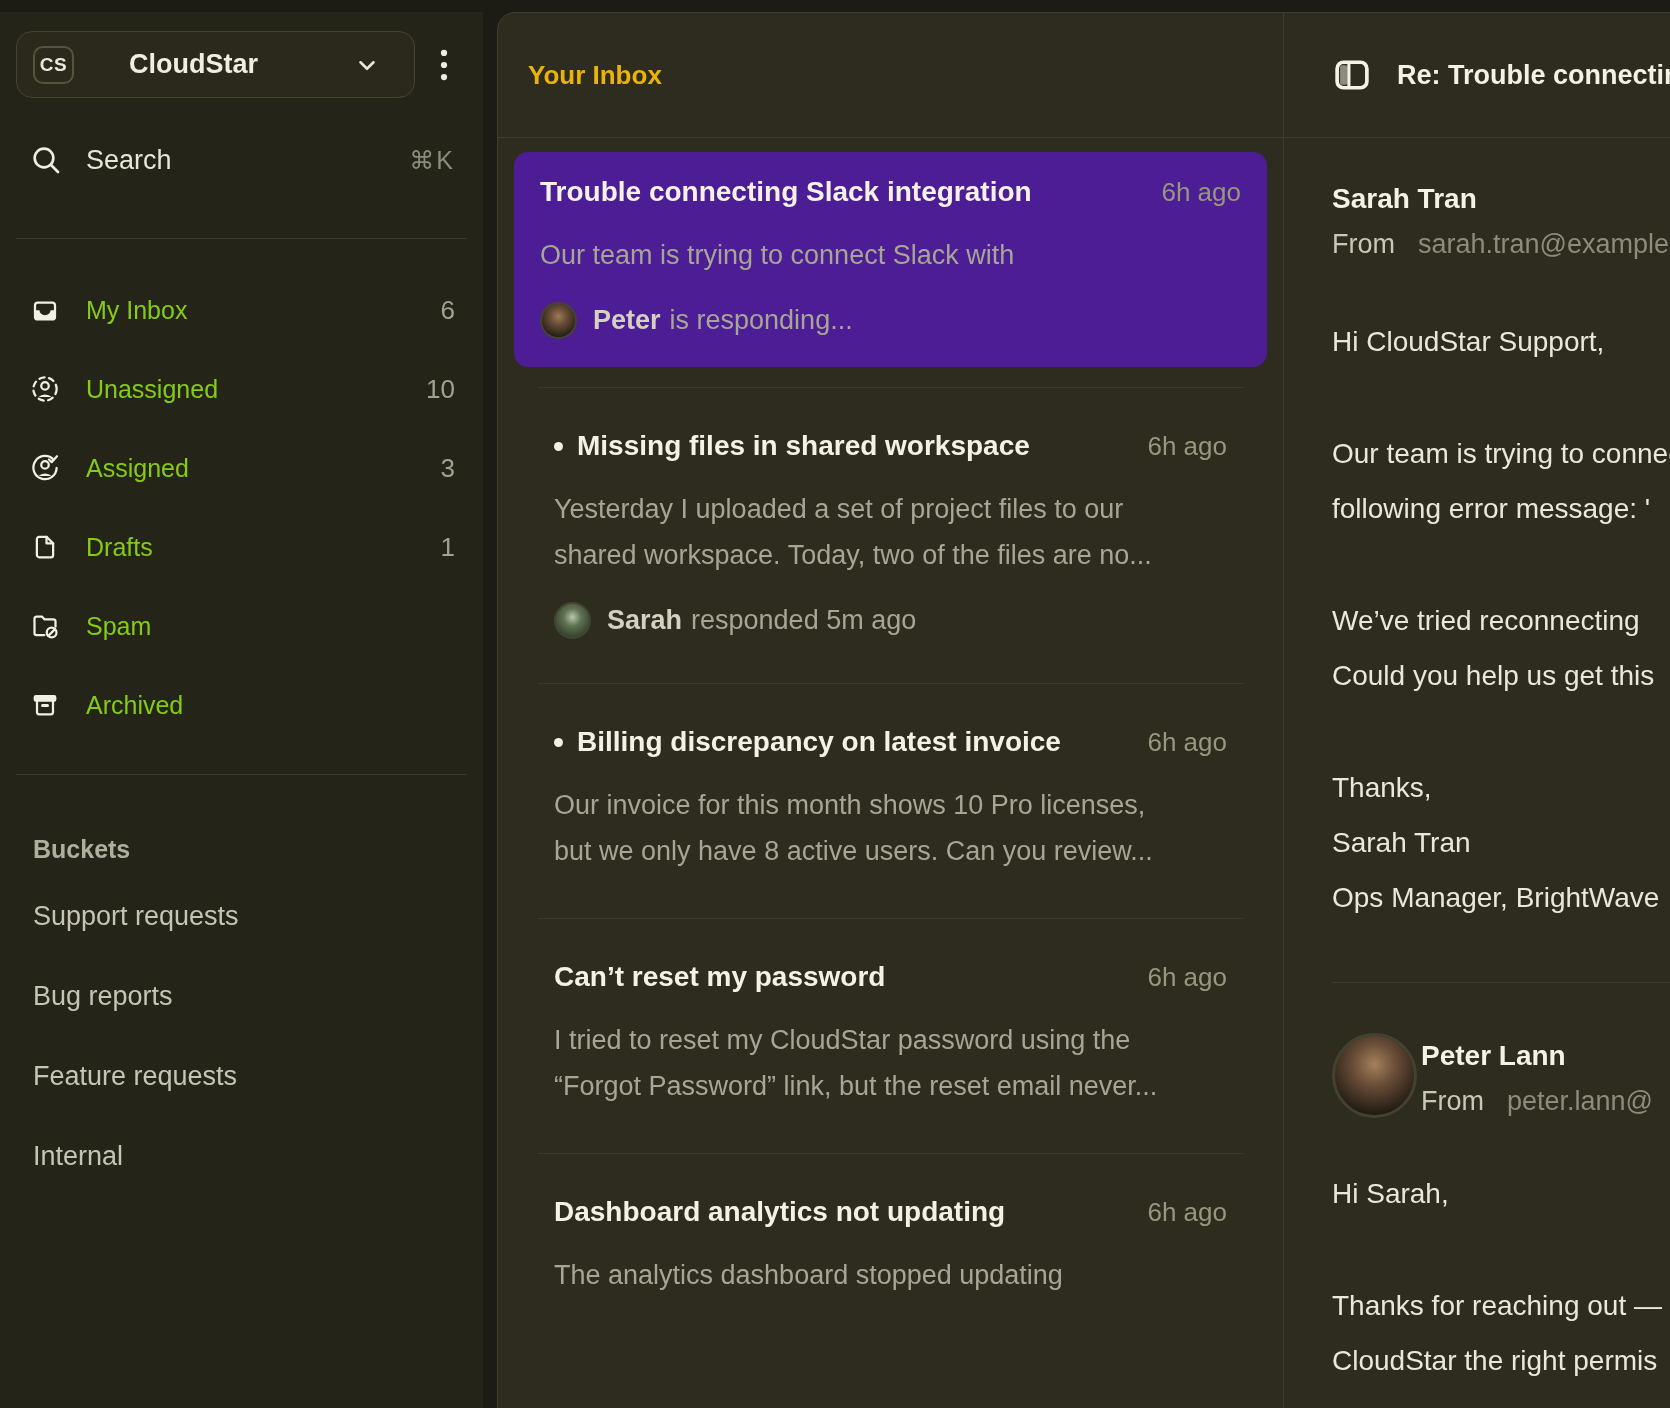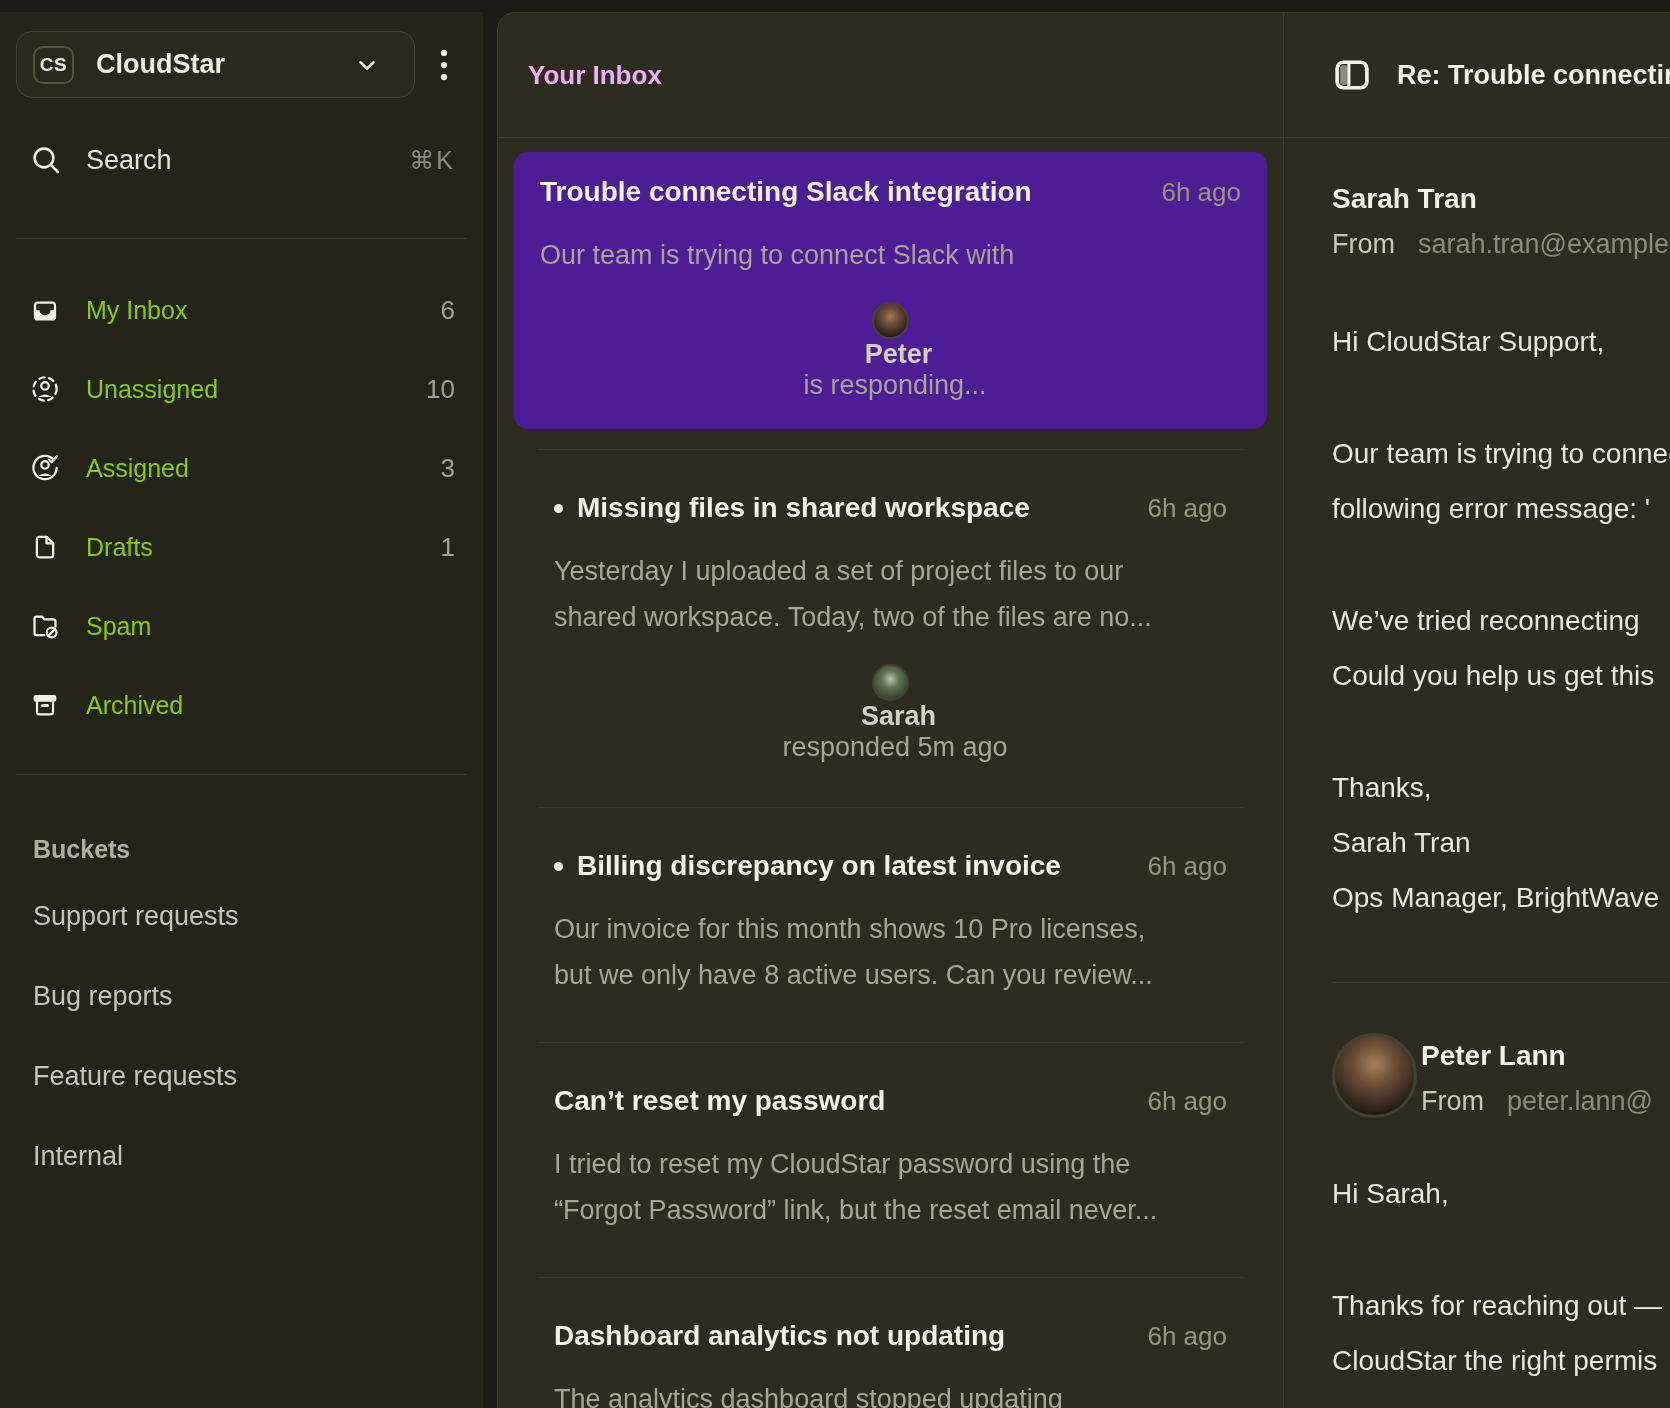--- a/index.html
+++ b/index.html
@@ -14,21 +14,21 @@
 
   
   .sidebar {
     position:absolute; left:0; top:12px; width:483px; height:1396px;
     background:#252418; padding:19px 16px 0;
   }
   .ws-row { display:flex; align-items:center; }
   .ws-btn {
     width:399px; height:67px; background:#2a291c;
     border:1px solid #454431; border-radius:16px;
-    display:flex; align-items:center; padding:0 34px 0 16px; cursor:pointer;
+    display:flex; align-items:center; padding:0 34px 0 16px; cursor:pointer;gap:33px;
   }
   .cs-badge {
     width:41px; height:38px; border:2px solid #56543e; border-radius:10px;
     display:flex; align-items:center; justify-content:center;
     font-size:19px; font-weight:600; color:#eae8da; letter-spacing:.5px;
   }
   .ws-name { font-size:27px; font-weight:700; color:#f0eee2; margin-left:22px; }
   .ws-chevron { margin-left:auto; }
   .kebab { margin-left:auto; margin-right:8px; padding:10px; cursor:pointer; }
 
@@ -67,21 +67,21 @@
     position:absolute; left:0; top:0; width:786px; height:100%;
     border-right:1px solid #3f3e2d;
   }
   .detail-col { position:absolute; left:787px; top:0; width:673px; height:100%; }
 
   .col-header {
     height:125px; border-bottom:1px solid #3f3e2d;
     display:flex; align-items:center;
   }
   .list-col .col-header { padding-left:30px; }
-  .list-title { font-size:26px; font-weight:700; color:#f0abfc; }
+  .list-title { font-size:26px; font-weight:700; color:#eab308; }
 
   
   .conv-list { padding:14px 16px 0; }
   .conv-card {
     background:#4c1d95; border-radius:14px; padding:24px 26px 28px; cursor:pointer;
   }
   .conv-plain {
     margin:0 24px 0 24px; padding:42px 16px 44px; border-top:1px solid #3a392b; cursor:pointer;
   }
   .conv-card + .conv-plain { margin-top:20px; }
@@ -90,21 +90,21 @@
     width:9px; height:9px; border-radius:50%; background:#f2f0e4;
     margin-right:14px; flex:0 0 auto;
   }
   .conv-title { font-size:28px; font-weight:600; color:#f4f2e6; white-space:nowrap; }
   .conv-time { margin-left:auto; font-size:26px; color:#98977e; }
   .conv-preview { margin-top:24px; }
   .pline {
     font-size:27px; line-height:46px; color:#a7a695;
     white-space:nowrap; overflow:hidden;
   }
-  .conv-activity { margin-top:24px; display:flex; align-items:center;flex-direction:column; }
+  .conv-activity { margin-top:24px; display:flex; align-items:center; }
   .avatar-sm {
     width:37px; height:37px; border-radius:50%; flex:0 0 auto;
     border:2px solid #454433;
   }
   .av-peter { background:radial-gradient(circle at 50% 38%, #9c7b58 0%, #6b4f38 30%, #241d15 78%); }
   .av-alex  { background:radial-gradient(circle at 50% 40%, #bcc6ae 0%, #5f7352 34%, #33402c 80%); }
   .act-name { font-size:27px; font-weight:700; color:#d3d1c1; margin-left:16px; }
   .act-text { font-size:27px; color:#a7a695; margin-left:9px; }
 
   

